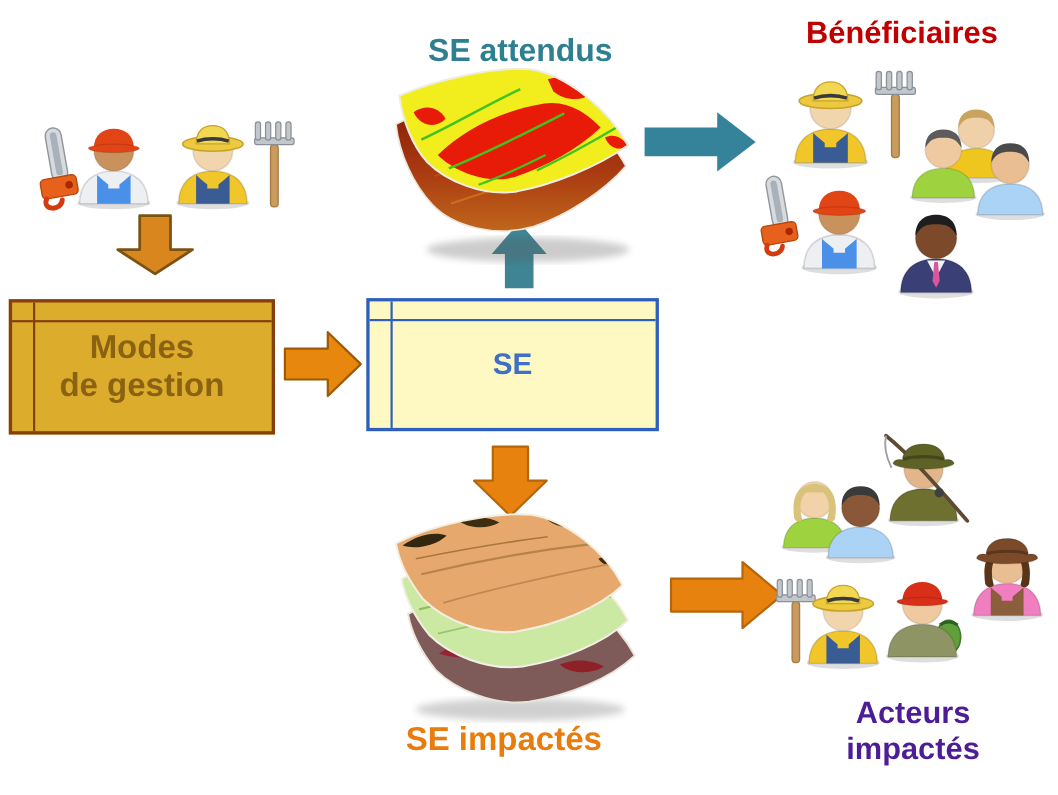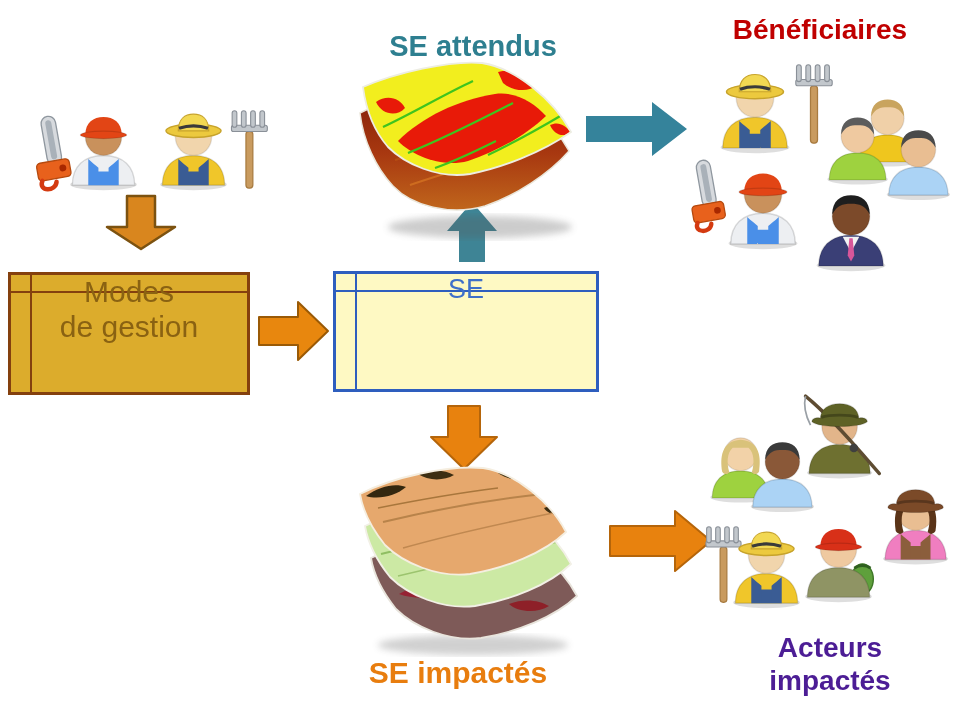--- a/index.html
+++ b/index.html
@@ -7,22 +7,22 @@
     position:relative;width:962px;height:723px;background:#FFFFFF;overflow:hidden;
     font-family:"Liberation Sans",sans-serif;
   }
   .title{position:absolute;font-weight:bold;text-align:center;white-space:pre-line;line-height:1.18;}
   .t-copro   {left:28px;  top:64px;  width:264px; font-size:27px; color:#C00000;}
   .t-attendus{left:348px; top:5px;   width:250px; font-size:29px; color:#2E7F90;margin-top:24px;}
   .t-benef   {left:692px; top:13px;  width:256px; font-size:28px; color:#C00000;}
   .t-impactes{left:338px; top:655px; width:240px; font-size:30px; color:#E87D0E;}
   .t-acteurs {left:722px; top:631px; width:216px; font-size:28px; color:#4c1d95;}
 
-  .dbox{position:absolute;display:flex;justify-content:center;
-        font-weight:normal;text-align:center;white-space:pre-line;}
+  .dbox{position:absolute;display:flex;align-items:center;justify-content:center;
+        font-weight:bold;text-align:center;white-space:pre-line;}
   .dbox::before{content:"";position:absolute;top:0;bottom:0;left:19px;width:2px;background:var(--line);}
   .dbox::after {content:"";position:absolute;left:0;right:0;top:16px;height:2px;background:var(--line);}
   .modes-box{left:8px;top:272px;width:236px;height:117px;background:#DCAC2C;
              border:3px solid #84400E;--line:#84400E;color:#8A6212;font-size:30px;line-height:1.15;}
   .se-box{left:333px;top:271px;width:260px;height:115px;background:#fef9c3;
           border:3px solid #2E5EBE;--line:#2E5EBE;color:#3E6FC9;font-size:27px;}
   .dbox span{position:relative;z-index:1;}
 
   .lay{position:absolute;}
   svg{display:block;overflow:visible;}

